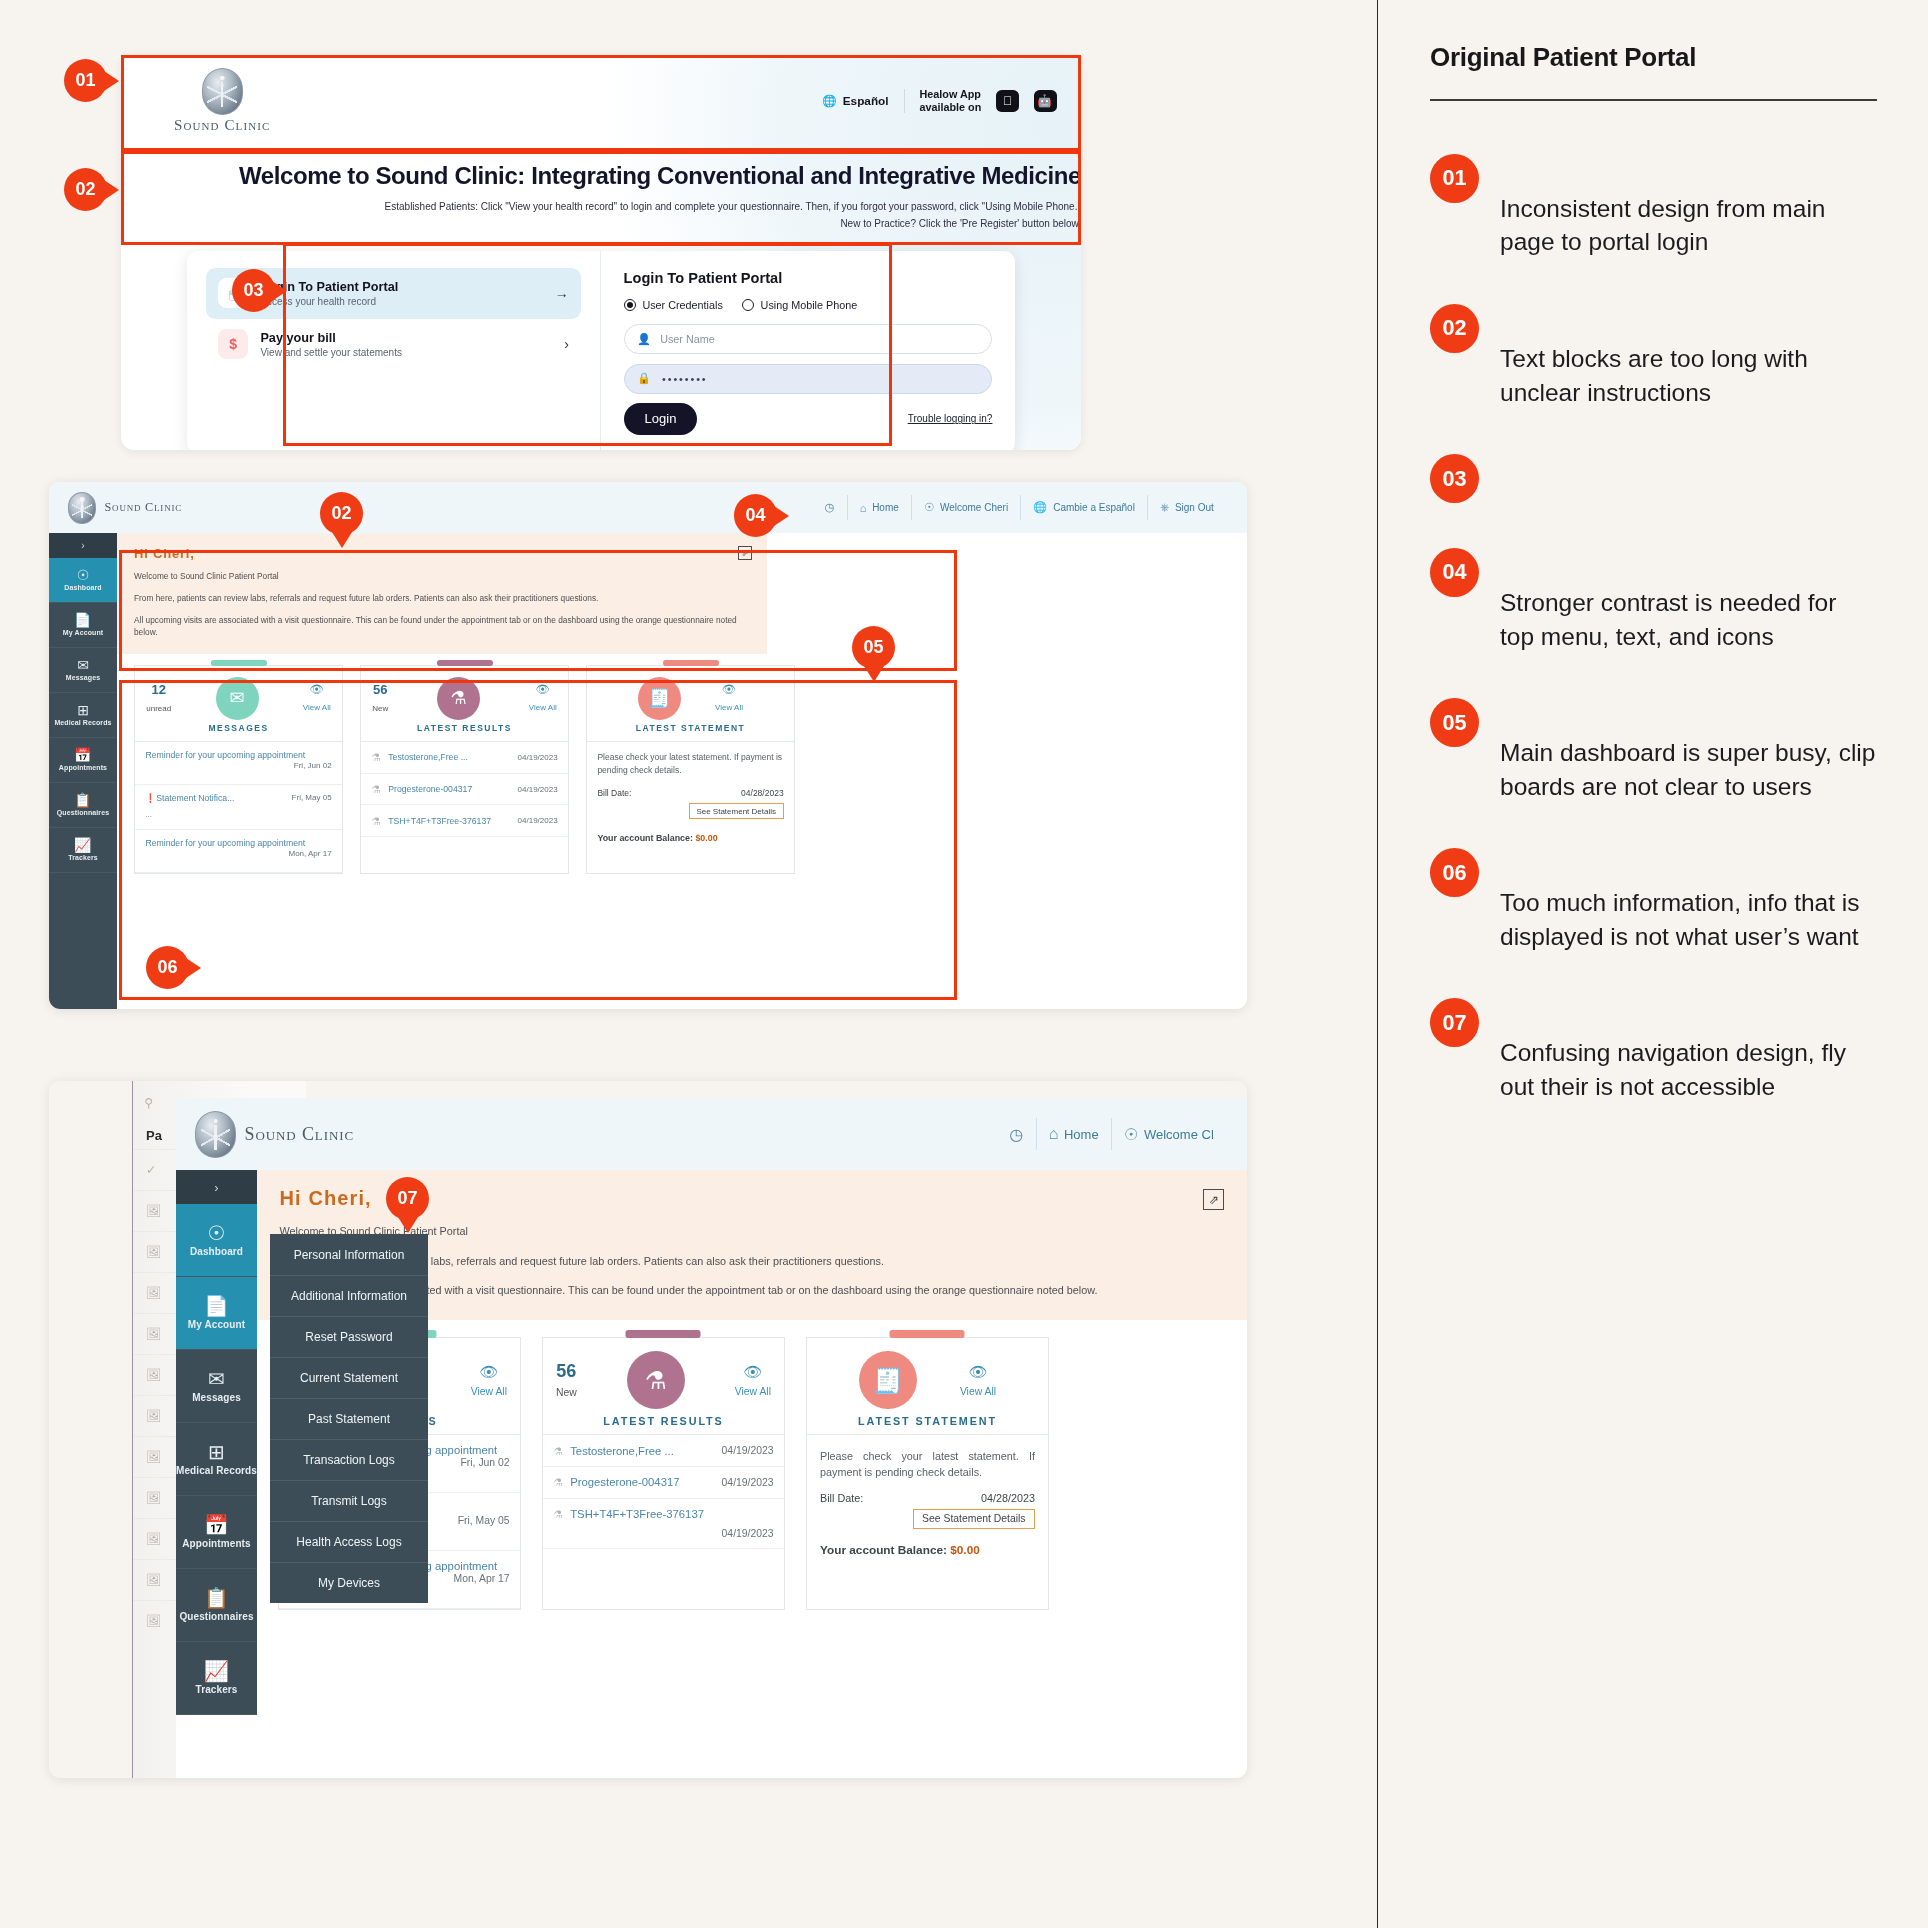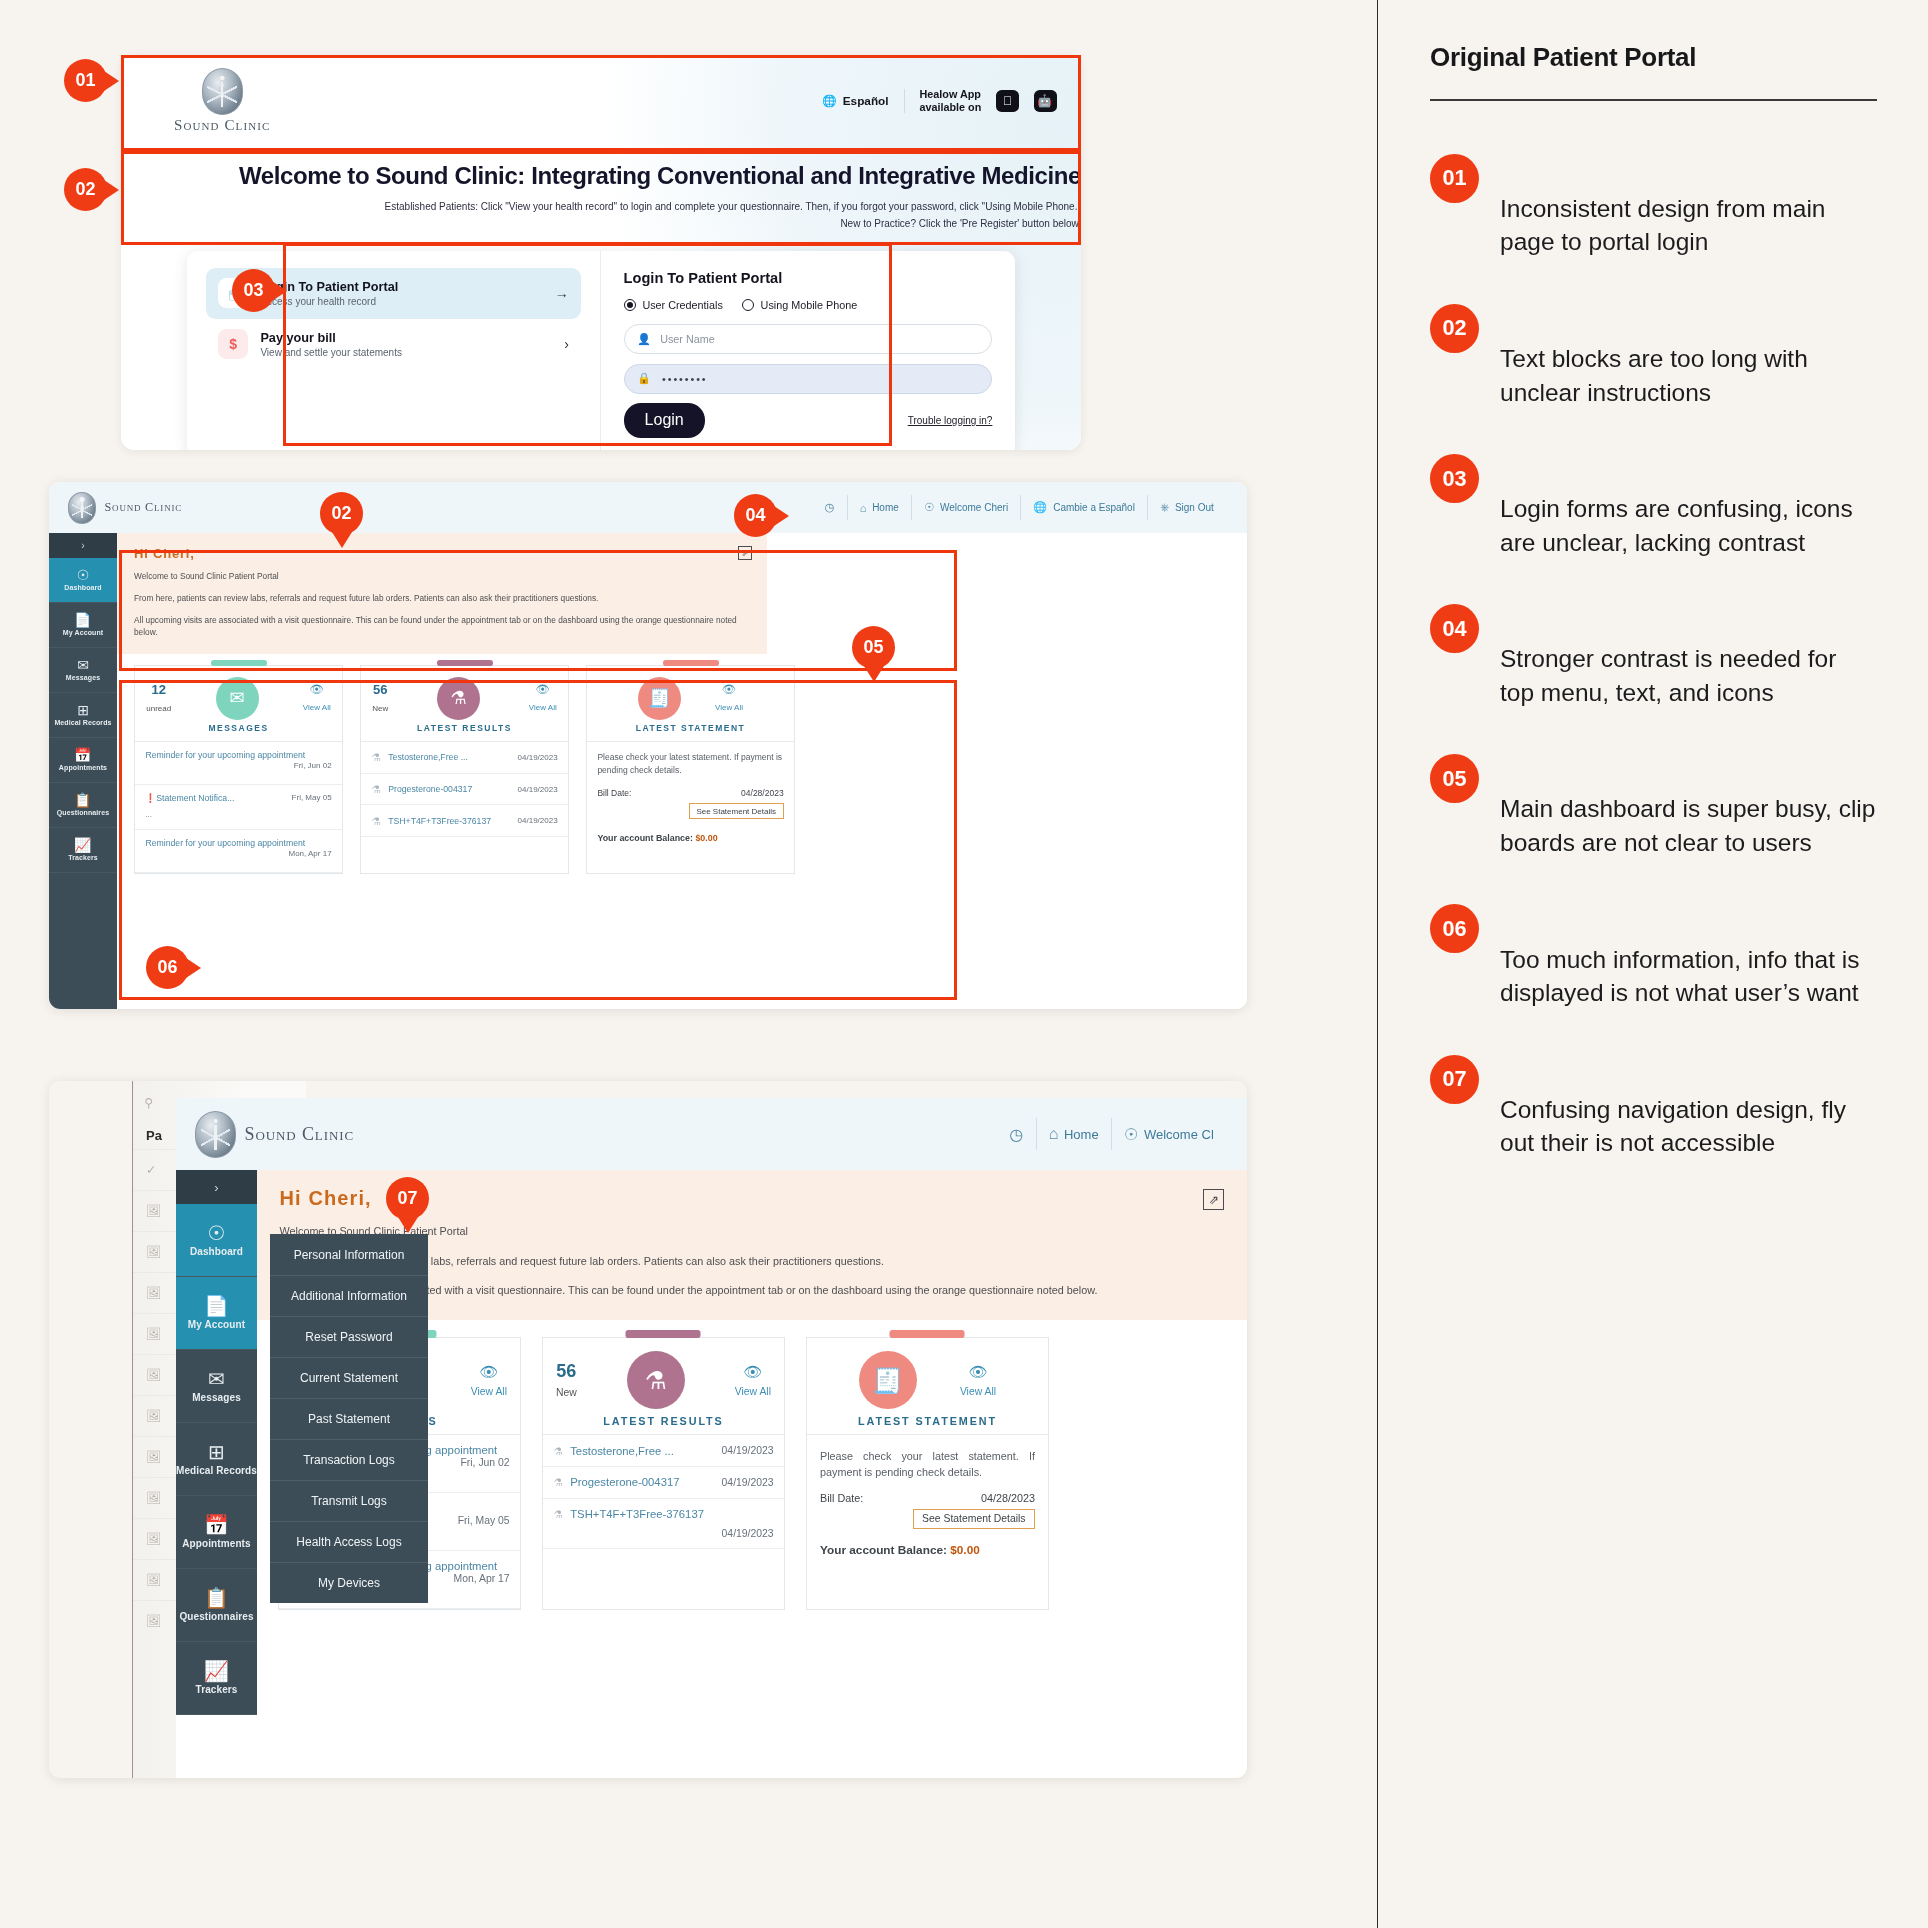--- a/index.html
+++ b/index.html
@@ -128,21 +128,21 @@
   .field {
     height: 30px; border-radius: 15px; border: 0.9px solid #d8dfe6;
     display: flex; align-items: center; gap: 8.5px; padding: 0 13px; margin-bottom: 9.4px;
     font-size: 10.8px; color: #8b939d; background: #fff;
   }
   .field.pw { background: #e4ebf7; border-color: #ccd7e8; color: #3a4152; letter-spacing: 1.9px; }
   .f-ic { font-size: 11.3px; color: #a9b1ba; }
   .lc-foot { display: flex; align-items: center; justify-content: space-between; margin-top: 5.6px; }
   .login-btn {
     background: #151328; color: #fff; border-radius: 17px; border: none;
-    padding: 8.5px 21px; font-size: 16px; font-family: inherit; cursor: pointer;
+    padding: 8.5px 21px; font-size: 13px; font-family: inherit; cursor: pointer;
   }
   .trouble { font-size: 10px; color: #21212e; text-decoration: underline; }
 
   
   .mock2 {
     position: absolute; left: 49px; top: 482px;
     width: 1198px; height: 527px;
     background: #fff; border-radius: 11.3px;
     box-shadow: 0 1.9px 11.3px rgba(0,0,0,.09);
     overflow: hidden;
@@ -737,21 +737,20 @@
     <div class="rp-item">
       <div class="rp-badge">01</div>
       <div class="rp-text">Inconsistent design from main page to portal login</div>
     </div>
     <div class="rp-item">
       <div class="rp-badge">02</div>
       <div class="rp-text">Text blocks are too long with unclear instructions</div>
     </div>
     <div class="rp-item">
       <div class="rp-badge">03</div>
-      <div class="rp-text">Login forms are confusing, icons are unclear, lacking contrast</div>
     </div>
     <div class="rp-item">
       <div class="rp-badge">04</div>
       <div class="rp-text">Stronger contrast is needed for top menu, text, and icons</div>
     </div>
     <div class="rp-item">
       <div class="rp-badge">05</div>
       <div class="rp-text">Main dashboard is super busy, clip boards are not clear to users</div>
     </div>
     <div class="rp-item">

